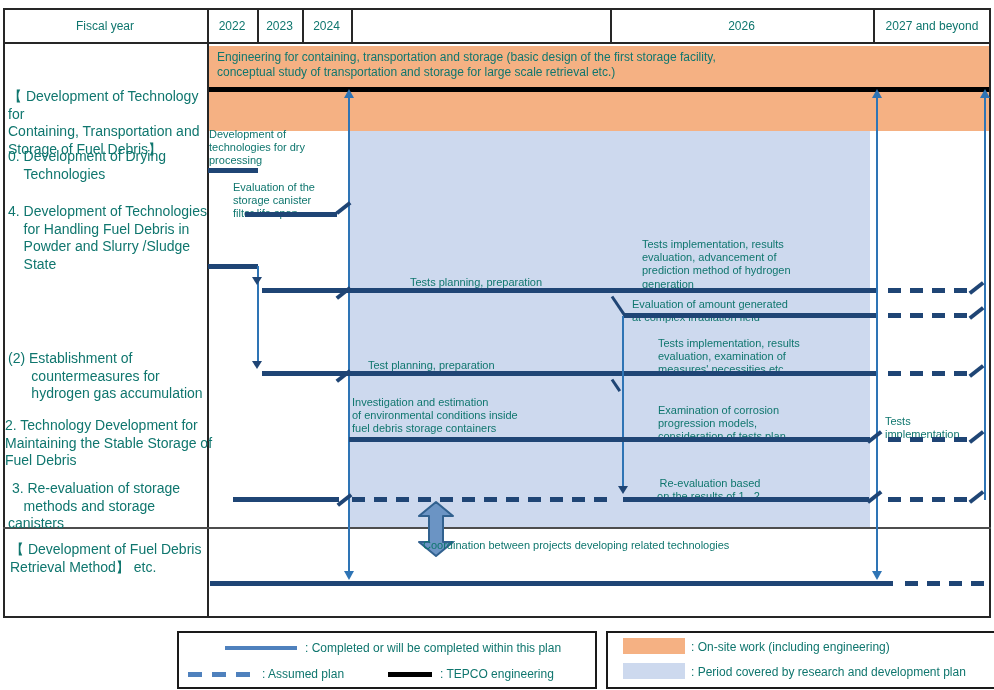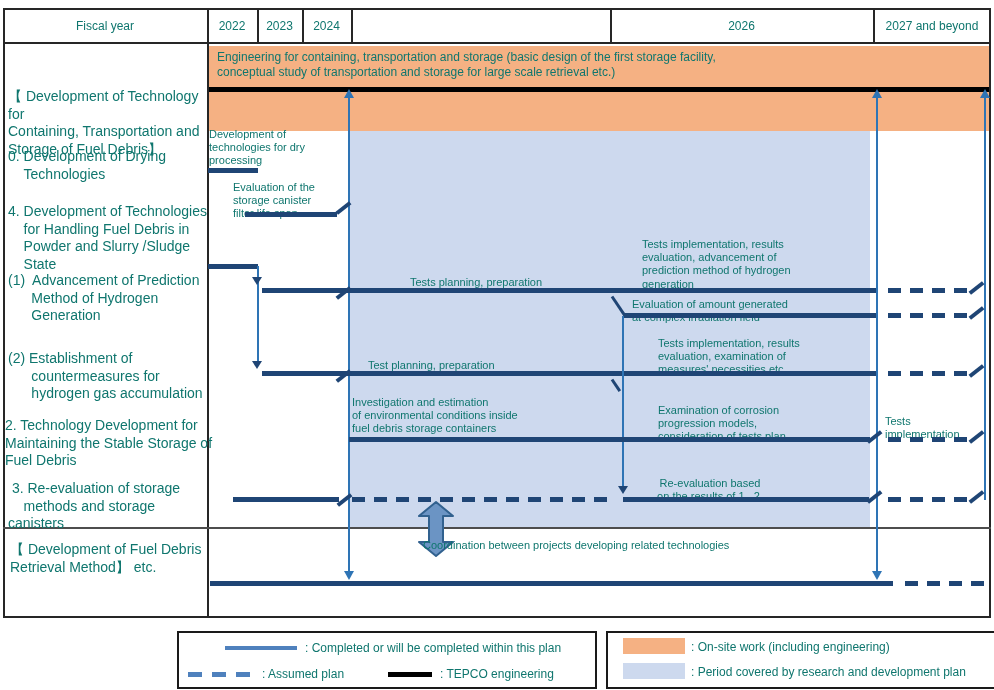--- a/index.html
+++ b/index.html
@@ -61,23 +61,20 @@
 
   <div class="lp" style="left:8px;top:88px;width:205px;">【 Development of Technology for
 Containing, Transportation and
 Storage of Fuel Debris】</div>
   <div class="lp" style="left:8px;top:148px;width:200px;">0. Development of Drying
     Technologies</div>
   <div class="lp" style="left:8px;top:203px;width:205px;">4. Development of Technologies
     for Handling Fuel Debris in
     Powder and Slurry /Sludge
     State</div>
-  <div class="lp" style="left:8px;top:272px;width:205px;">(1)  Advancement of Prediction
-      Method of Hydrogen
-      Generation</div>
   <div class="lp" style="left:8px;top:350px;width:205px;">(2) Establishment of
       countermeasures for
       hydrogen gas accumulation</div>
   <div class="lp" style="left:5px;top:417px;width:208px;">2. Technology Development for
 Maintaining the Stable Storage of
 Fuel Debris</div>
   <div class="lp" style="left:8px;top:480px;width:200px;"> 3. Re-evaluation of storage
     methods and storage
 canisters</div>
   <div class="lp" style="left:10px;top:541px;width:200px;">【 Development of Fuel Debris

